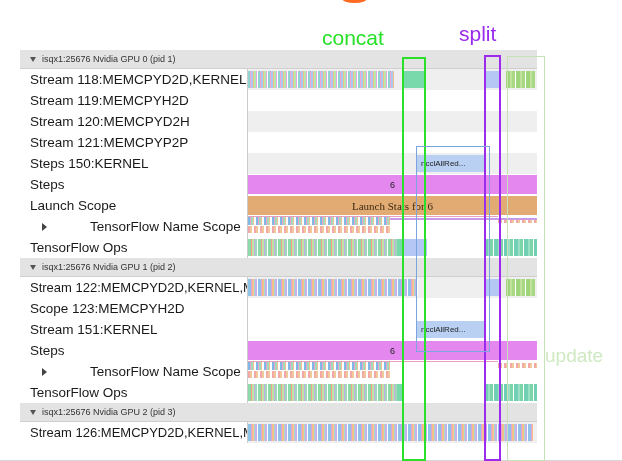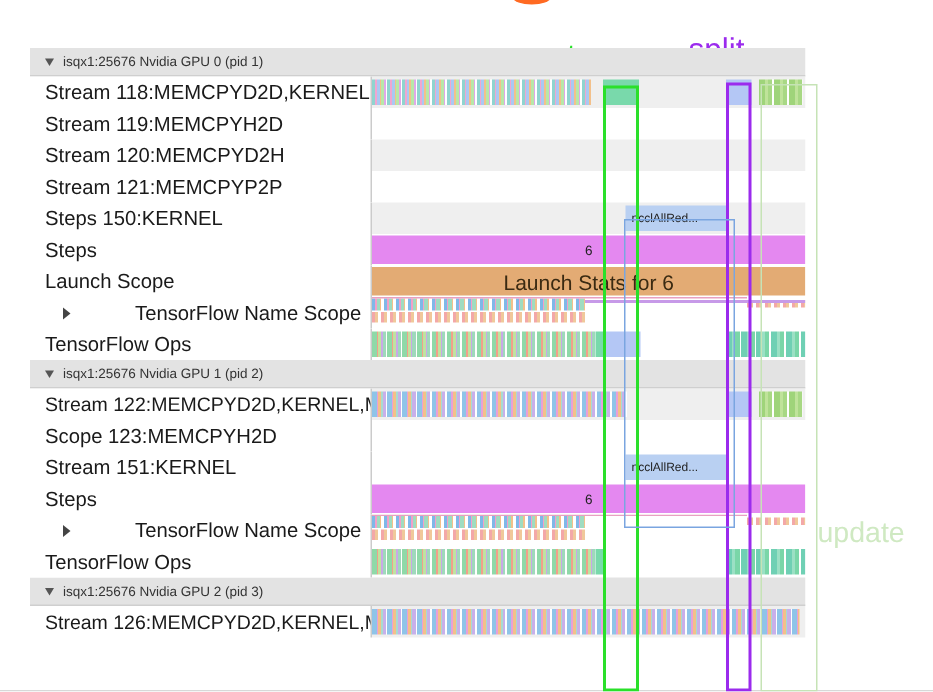--- a/index.html
+++ b/index.html
@@ -23,21 +23,21 @@
   #anno-split  { left: 459px; top: 23px; font-size: 21px; color: #9b2bed; }
   #anno-nccl   { left: 427px; top: 107px; font-size: 19px; color: #4a7fd4; }
   #anno-weight { left: 545px; top: 306px; font-size: 19px; color: #cfe9c2; }
   #anno-orange-stub {
     left: 342px; top: -6px; width: 25px; height: 9px;
     background: #ff6a22; border-radius: 50%;
   }
 
   
   #viewer {
-    position: absolute; left: 20px; top: 32px;
+    position: absolute; left: 20px; top: 50px;
     width: 517px; height: 405px;
     background: #ffffff;
     overflow: hidden;
   }
 
   .grp-header {
     position: relative;
     height: 19px;
     background: #e3e3e3;
     border-bottom: 1px solid #cfcfcf;
@@ -102,21 +102,21 @@
   }
   .bar.full { top: 1px; height: 19px; }
   .bar-steps {
     background: #e488f0;
     display: flex; align-items: center; justify-content: center;
     font-size: 9px; color: #222;
   }
   .bar-launch {
     background: #e3ab74;
     display: flex; align-items: center; justify-content: center;
-    font-size: 14px; color: #3a2a12;
+    font-size: 11px; color: #3a2a12; font-family: Liberation Serif, serif;
   }
   .bar-nccl {
     background: #b9d0f2;
     display: flex; align-items: center;
     padding-left: 4px;
     font-size: 8px; color: #222;
     overflow: hidden;
     white-space: nowrap;
   }
   .bar-solid-green { background: #79d9ab; }

